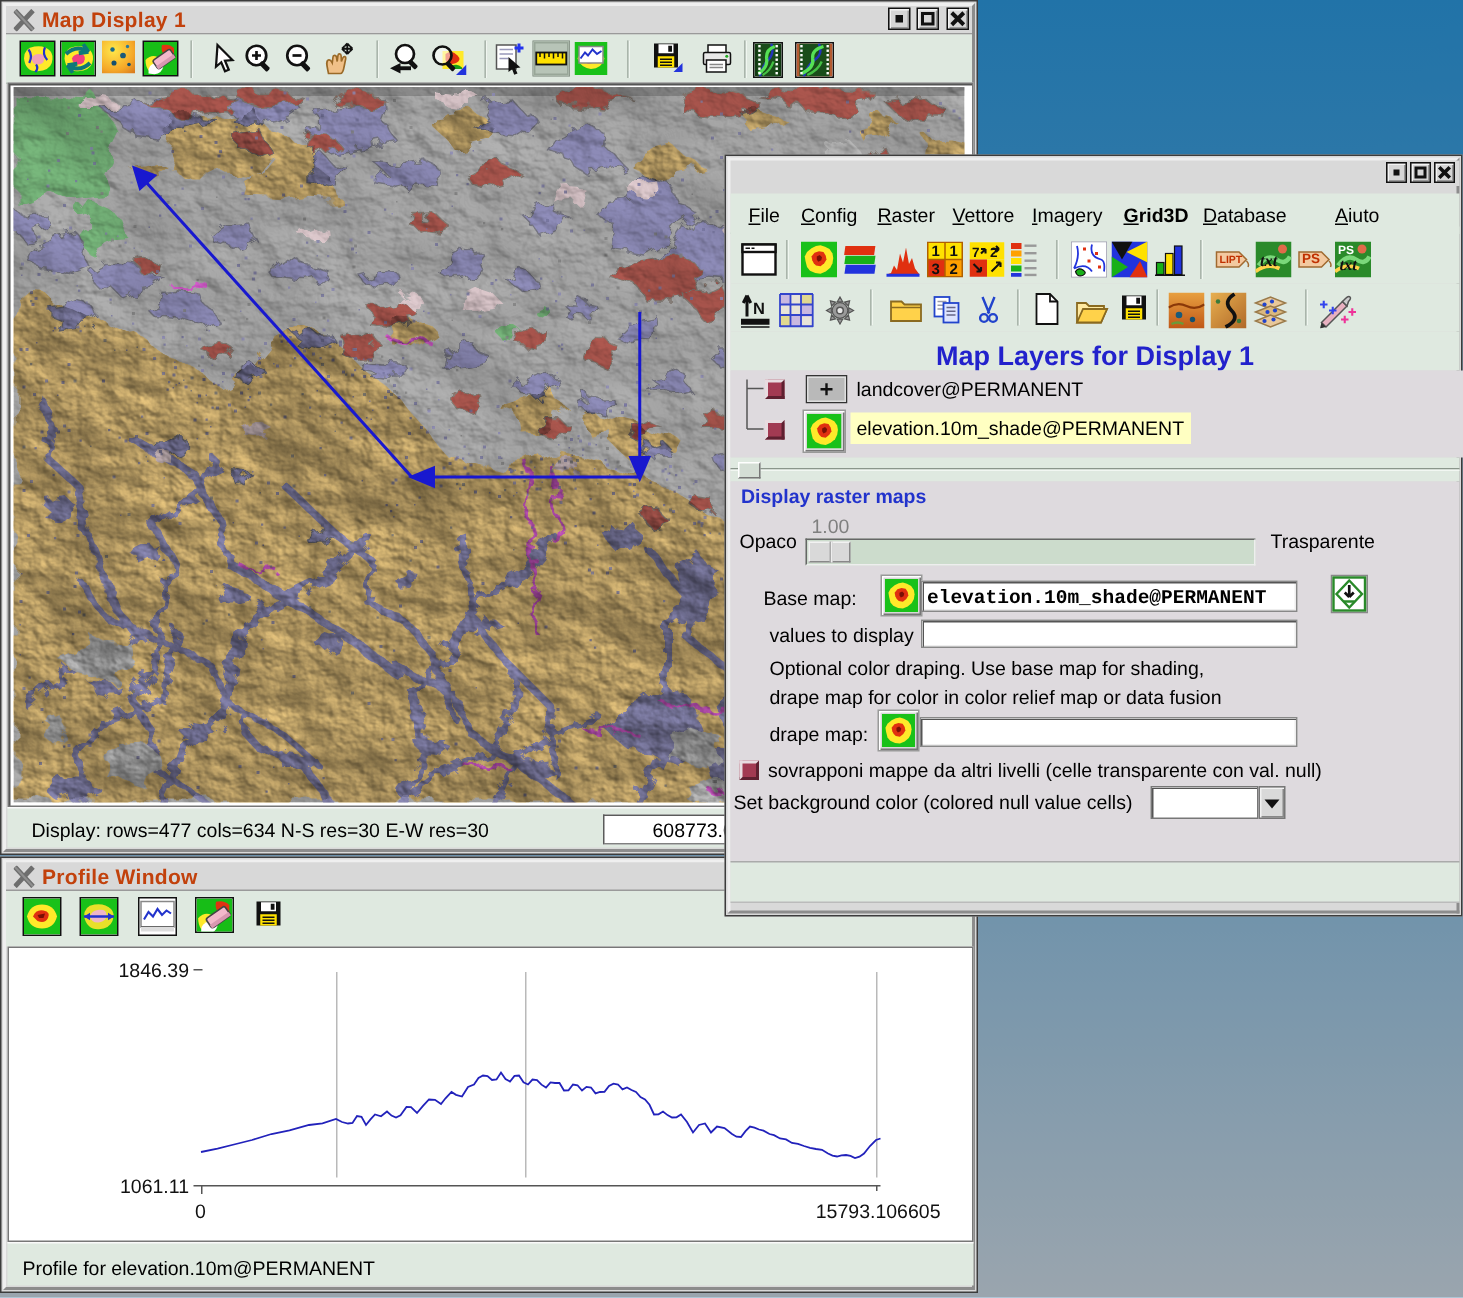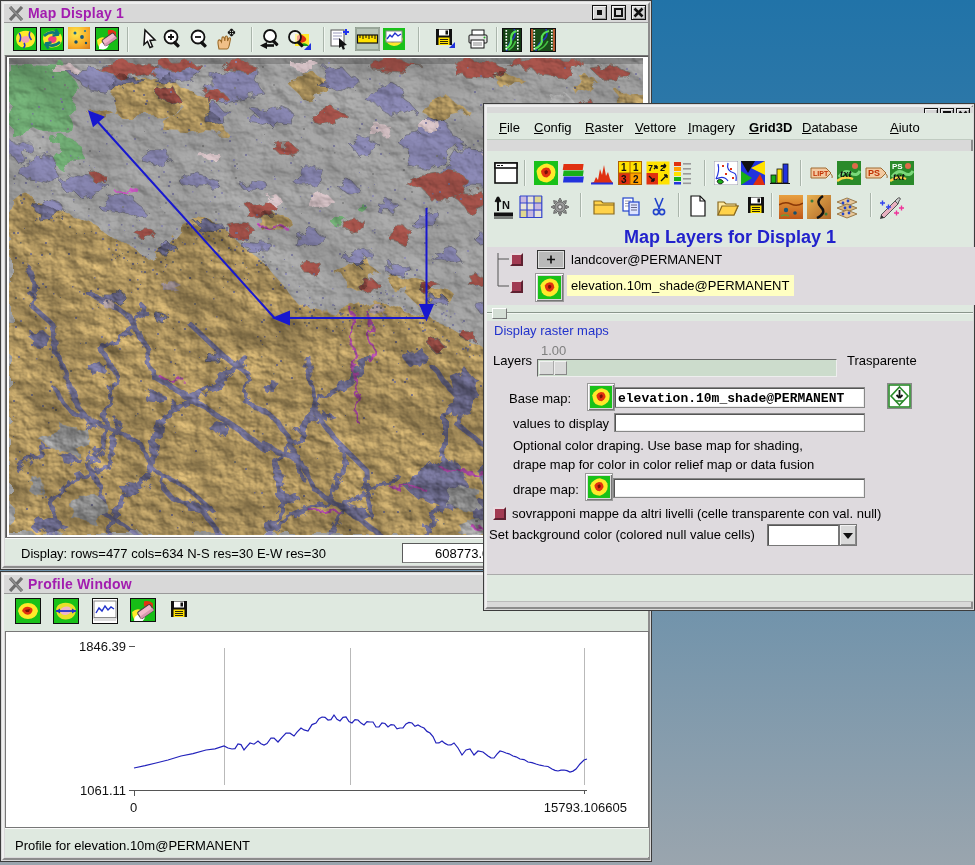--- a/index.html
+++ b/index.html
@@ -2,21 +2,21 @@
 <html><head><meta charset="utf-8">
 <style>
 *{margin:0;padding:0;box-sizing:border-box;}
 html,body{width:975px;height:865px;overflow:hidden;}
 body{font-family:"Liberation Sans",sans-serif;font-size:13px;color:#000;
 background:linear-gradient(180deg,#2173a8 0%,#3b7da8 30%,#6e92ab 68%,#9aa5ae 100%);}
 .win{position:absolute;background:#d9d9d9;border:1px solid #3c3c3c;}
 .winpad{position:absolute;left:1px;top:1px;right:1px;bottom:1px;
 border-top:2px solid #efefef;border-left:2px solid #efefef;border-right:2px solid #8c8c8c;border-bottom:2px solid #8c8c8c;background:#d9d9d9;}
 .tbar{position:absolute;left:0;top:0;right:0;height:19px;background:#d8d8d8;border-bottom:1px solid #9a9a9a;}
-.tbar .txt{position:absolute;left:24px;top:1px;font-weight:bold;font-size:14px;color:#a21caf;letter-spacing:0.2px;}
+.tbar .txt{position:absolute;left:24px;top:1px;font-weight:bold;font-size:14px;color:#c2410c;letter-spacing:0.2px;}
 .wbtns{position:absolute;top:1px;right:2px;}
 .wbtn{display:inline-block;width:15px;height:15px;background:#d6d6d6;border:1px solid #111;margin-left:1px;position:relative;vertical-align:top;box-shadow:inset 1px 1px 0 #f3f3f3, inset -1px -1px 0 #999;}
 .toolbar{position:absolute;background:#dfe9e0;}
 .sep{position:absolute;width:2px;background:#c3cec4;border-left:1px solid #aab5ab;border-right:1px solid #f0f6f0;}
 .status{position:absolute;background:#dfe9e0;border-top:1px solid #fafafa;}
 .white-inp{position:absolute;background:#fff;border:1px solid #808080;border-top:1.5px solid #5a5a5a;border-left:1.5px solid #5a5a5a;}
 .lbl{position:absolute;white-space:nowrap;}
 .blue-lbl{color:#2233cc;}
 .gm-green{background:#dfe9e0;}
 .gm-lav{background:#dedade;}
@@ -1599,21 +1599,21 @@
         </span>
     <span class="wbtn" style="position:absolute;left:18px;top:1px;width:14px;height:14px;">
           <span style="position:absolute;left:2px;top:2px;width:8px;height:8px;border:2.4px solid #111"></span>
         </span>
     <span class="wbtn" style="position:absolute;left:34px;top:1px;width:14px;height:14px;">
           <svg width="12" height="12">
             <path d="M2.5,2.5 L9.5,9.5 M9.5,2.5 L2.5,9.5" stroke="#111" stroke-width="2.4"></path>
           </svg>
         </span>
   </div>
-  <div class="gm-green" style="position:absolute;left:0;top:6px;width:486px;height:27px;border-bottom:1px solid #c0cbc1;">
+  <div class="gm-green" style="position:absolute;left:0;top:22px;width:486px;height:27px;border-bottom:1px solid #c0cbc1;">
     <span class="lbl" style="left:12px;top:7px;"><u>F</u>ile</span>
     <span class="lbl" style="left:47px;top:7px;"><u>C</u>onfig</span>
     <span class="lbl" style="left:98px;top:7px;"><u>R</u>aster</span>
     <span class="lbl" style="left:148px;top:7px;"><u>V</u>ettore</span>
     <span class="lbl" style="left:201px;top:7px;"><u>I</u>magery</span>
     <span class="lbl" style="left:262px;top:7px;font-weight:bold;"><u>G</u>rid3D</span>
     <span class="lbl" style="left:315px;top:7px;"><u>D</u>atabase</span>
     <span class="lbl" style="left:383px;top:7px;margin-left:20px;"><u>A</u>iuto</span>
   </div>
   <div class="gm-green toolbar" style="left:0;top:44px;width:486px;height:38px;">
@@ -1933,22 +1933,22 @@
             </g>
           </svg>
         </span>
 <span class="lbl" style="left:80px;top:28px;background:#ffffc2;height:21px;padding:3px 5px 0 4px;">elevation.10m_shade@PERMANENT</span>
 </div>
   <div class="gm-green" style="position:absolute;left:0;top:198px;width:486px;height:16px;">
     <div style="position:absolute;left:0;right:0;top:7px;height:2px;border-top:1px solid #8a958b;border-bottom:1px solid #f2f7f2;"></div>
     <div style="position:absolute;left:5px;top:3px;width:15px;height:11px;background:#d4ded5;border:1px solid #fff;border-right-color:#777;border-bottom-color:#777;"></div>
   </div>
   <div class="gm-lav" style="position:absolute;left:0;top:214px;width:486px;height:253px;">
-<span class="lbl blue-lbl" style="left:7px;top:2px;">Display raster maps</span>
-<span class="lbl" style="left:6px;top:32px;">Layers</span>
+<span class="lbl blue-lbl" style="left:7px;top:2px;font-weight:bold;">Display raster maps</span>
+<span class="lbl" style="left:6px;top:32px;">Opaco</span>
 <span class="lbl" style="left:54px;top:22px;color:#7f7f7f;">1.00</span>
 <span style="position:absolute;left:50px;top:38px;width:300px;height:18px;background:#ccdccc;border:1px solid #666;border-bottom-color:#eee;border-right-color:#eee;">
   <span style="position:absolute;left:1px;top:1px;width:28px;height:14px;background:#d9d9d9;border:1px solid #888;border-top-color:#f2f2f2;border-left-color:#f2f2f2;"></span>
   <span style="position:absolute;left:15px;top:1px;width:2px;height:14px;background:#aaa;border-right:1px solid #eee;"></span>
 </span>
 <span class="lbl" style="left:360px;top:32px;">Trasparente</span>
 <span class="lbl" style="left:22px;top:70px;">Base map:</span>
 <span class="icon" style="left:100px;top:62px;width:28px;height:28px;background:#d9d9d9;border:1px solid #999;box-shadow:inset 1px 1px 0 #fff,inset -1px -1px 0 #777;padding:2px;">
           <svg width="22" height="22" viewBox="0 0 22 22">
             <g transform="scale(0.9166666666666666)">

